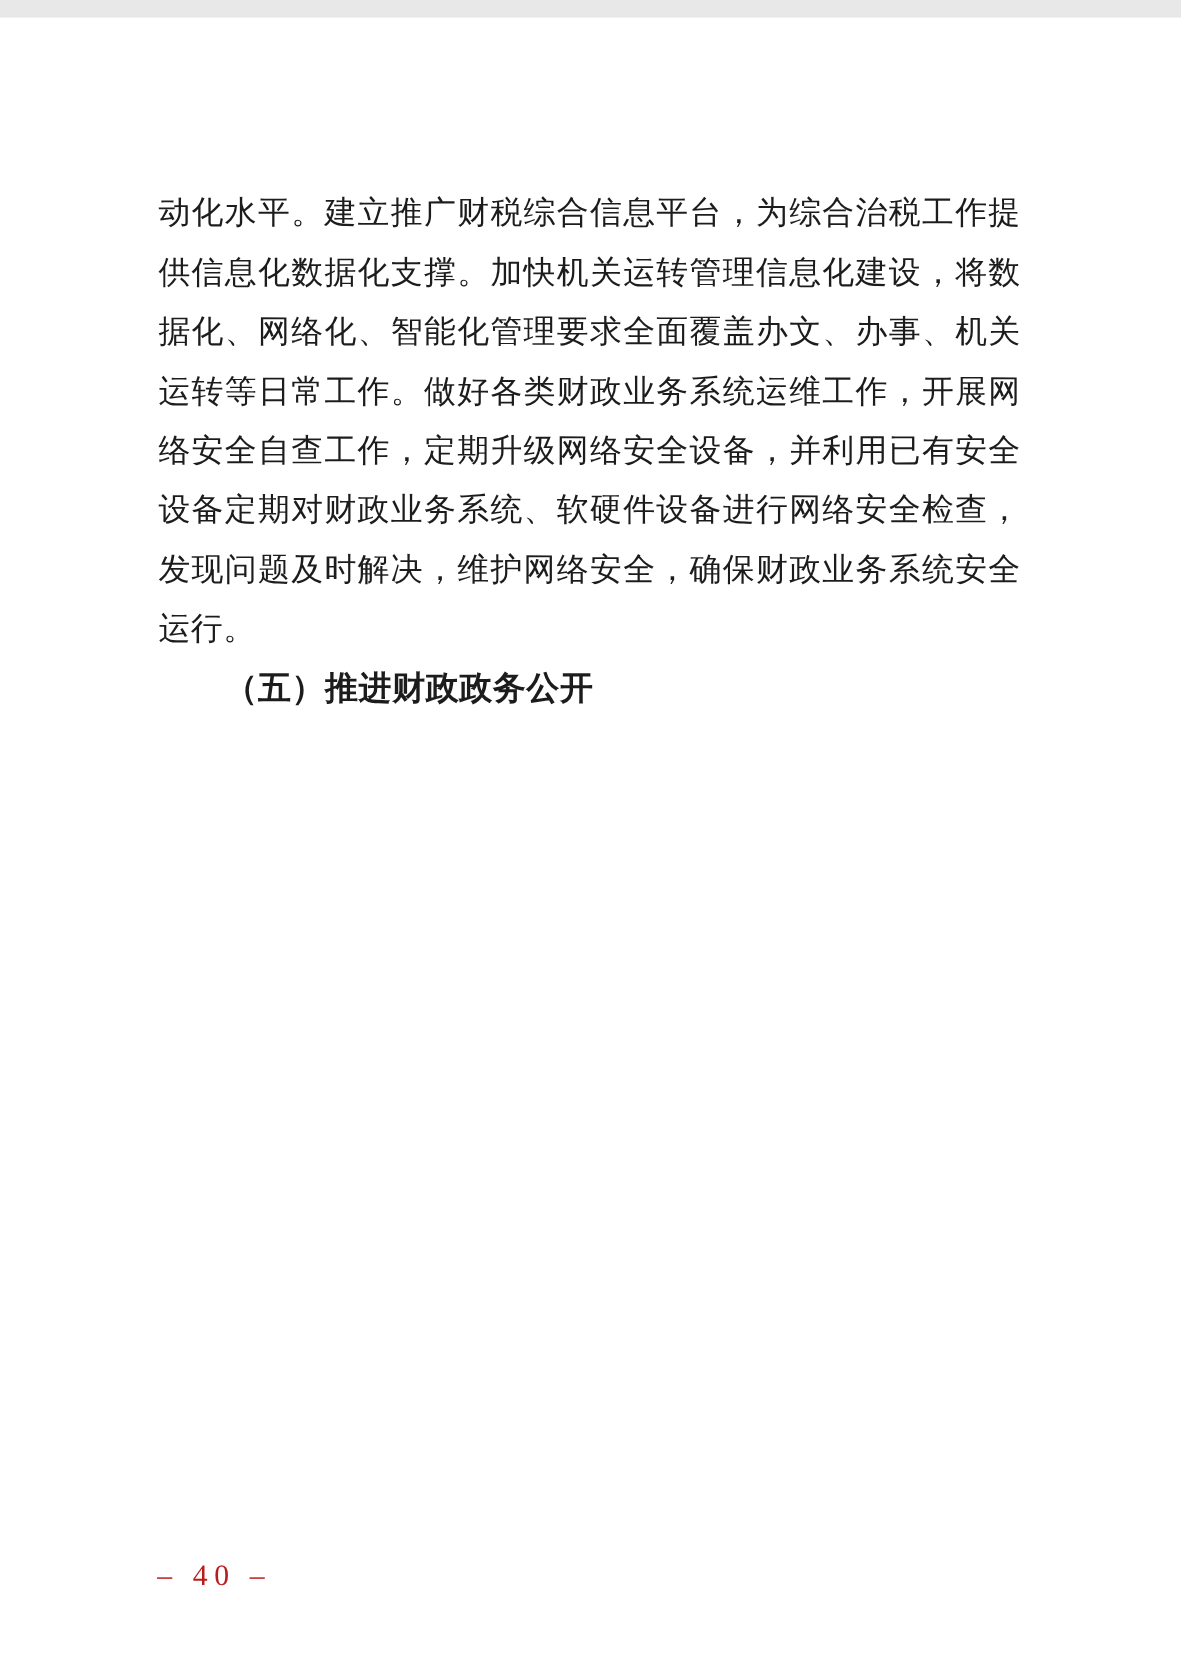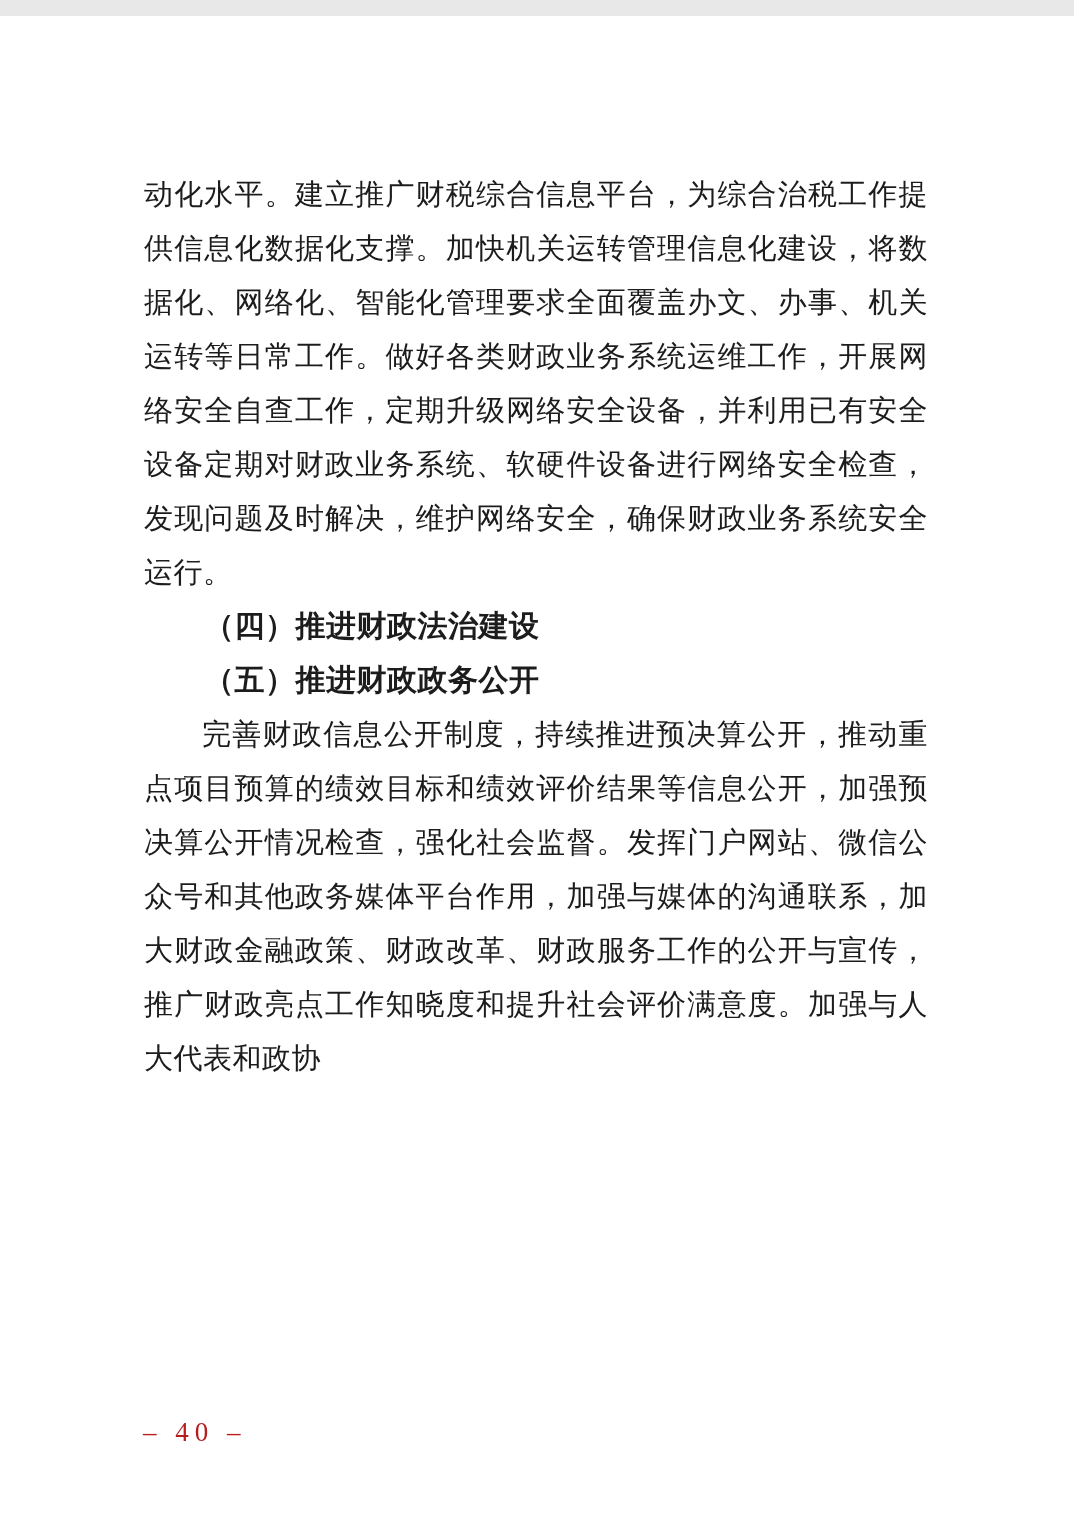--- a/index.html
+++ b/index.html
@@ -54,18 +54,16 @@
     color: #b91c1c;
     font-weight: 400;
   }
 </style>
 </head>
 <body>
 
 <div class="page">
   <div class="content">
     <p class="para">动化水平。建立推广财税综合信息平台，为综合治税工作提供信息化数据化支撑。加快机关运转管理信息化建设，将数据化、网络化、智能化管理要求全面覆盖办文、办事、机关运转等日常工作。做好各类财政业务系统运维工作，开展网络安全自查工作，定期升级网络安全设备，并利用已有安全设备定期对财政业务系统、软硬件设备进行网络安全检查，发现问题及时解决，维护网络安全，确保财政业务系统安全运行。</p>
-    <h3 class="heading">（四）推进财政法治建设</h3>
     <h3 class="heading">（五）推进财政政务公开</h3>
-    <p class="para indent">完善财政信息公开制度，持续推进预决算公开，推动重点项目预算的绩效目标和绩效评价结果等信息公开，加强预决算公开情况检查，强化社会监督。发挥门户网站、微信公众号和其他政务媒体平台作用，加强与媒体的沟通联系，加大财政金融政策、财政改革、财政服务工作的公开与宣传，推广财政亮点工作知晓度和提升社会评价满意度。加强与人大代表和政协</p>
   </div>
   <div class="page-number">– 40 –</div>
 </div>
 
 </body></html>

